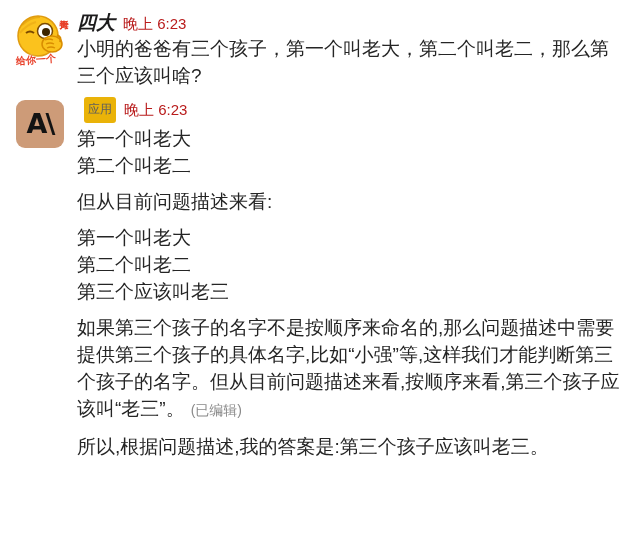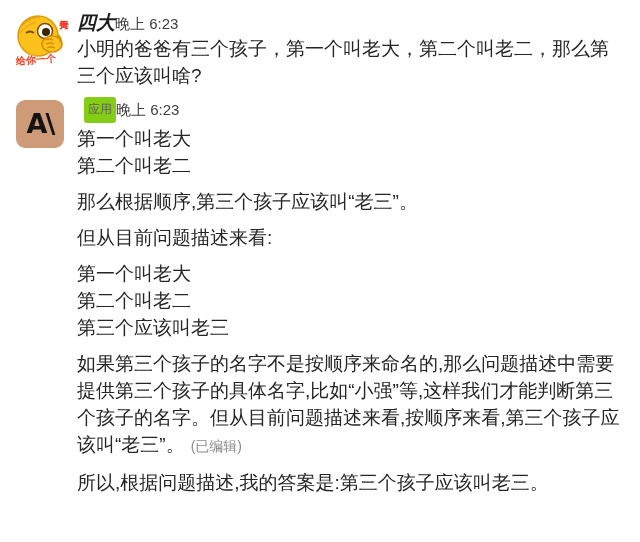--- a/index.html
+++ b/index.html
@@ -81,31 +81,31 @@
   .username {
     font-weight: bold;
     font-size: 19px;
     color: #1d1c1d;
     cursor: pointer;
     font-style: italic;
   }
   .app-badge {
     font-size: 12px;
     color: #5e5e5e;
-    background: #84cc16;
+    background: #eab308;
     border-radius: 3px;
     padding: 1px 4px 2px;
     margin-left: 7px;
     position: relative;
     top: -2px;
   }
   .timestamp {
     font-size: 15px;
-    color: #404040;
-    margin-left: 0;
+    color: #b91c1c;
+    margin-left: 8px;
     cursor: pointer;
   }
   .body p.para {
     font-size: 19px;
     line-height: 27px;
     color: #252525;
     margin: 0 0 9px 0;
     overflow-wrap: break-word;
     word-break: break-word;
   }
@@ -160,21 +160,20 @@
         <span class="claude-logo">A\</span>
       </div>
     </div>
     <div class="content">
       <div class="msg-header">
         <span class="app-badge">应用</span>
         <span class="timestamp">晚上 6:23</span>
       </div>
       <div class="body">
           <p class="para">第一个叫老大<br>第二个叫老二</p>
-          <p class="para">那么根据顺序,第三个孩子应该叫“老三”。</p>
           <p class="para">但从目前问题描述来看:</p>
           <p class="para">第一个叫老大<br>第二个叫老二<br>第三个应该叫老三</p>
           <p class="para">如果第三个孩子的名字不是按顺序来命名的,那么问题描述中需要提供第三个孩子的具体名字,比如“小强”等,这样我们才能判断第三个孩子的名字。但从目前问题描述来看,按顺序来看,第三个孩子应该叫“老三”。<span class="edited">(已编辑)</span></p>
           <p class="para">所以,根据问题描述,我的答案是:第三个孩子应该叫老三。</p>
         </div>
     </div>
   </div>
 
 </div>
 

